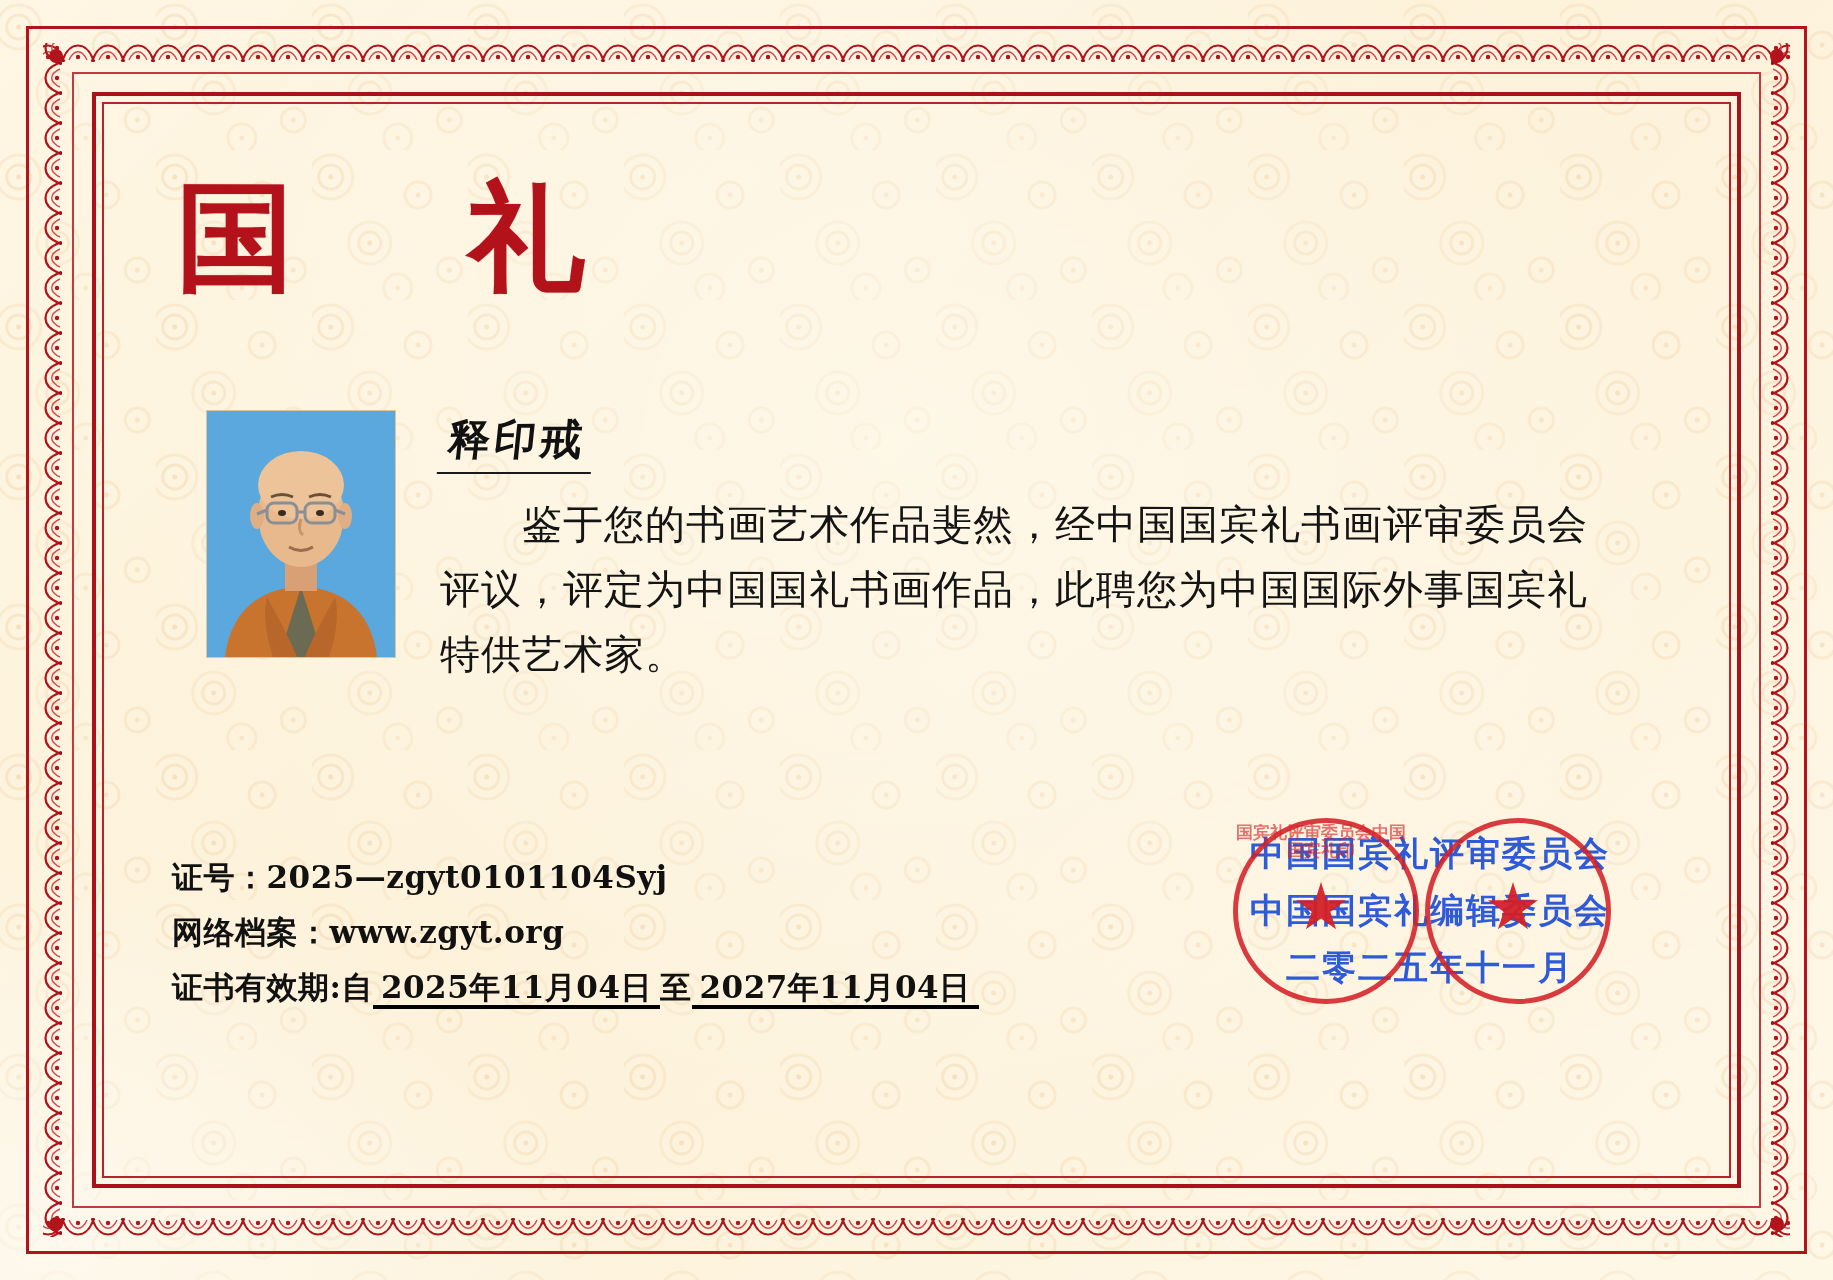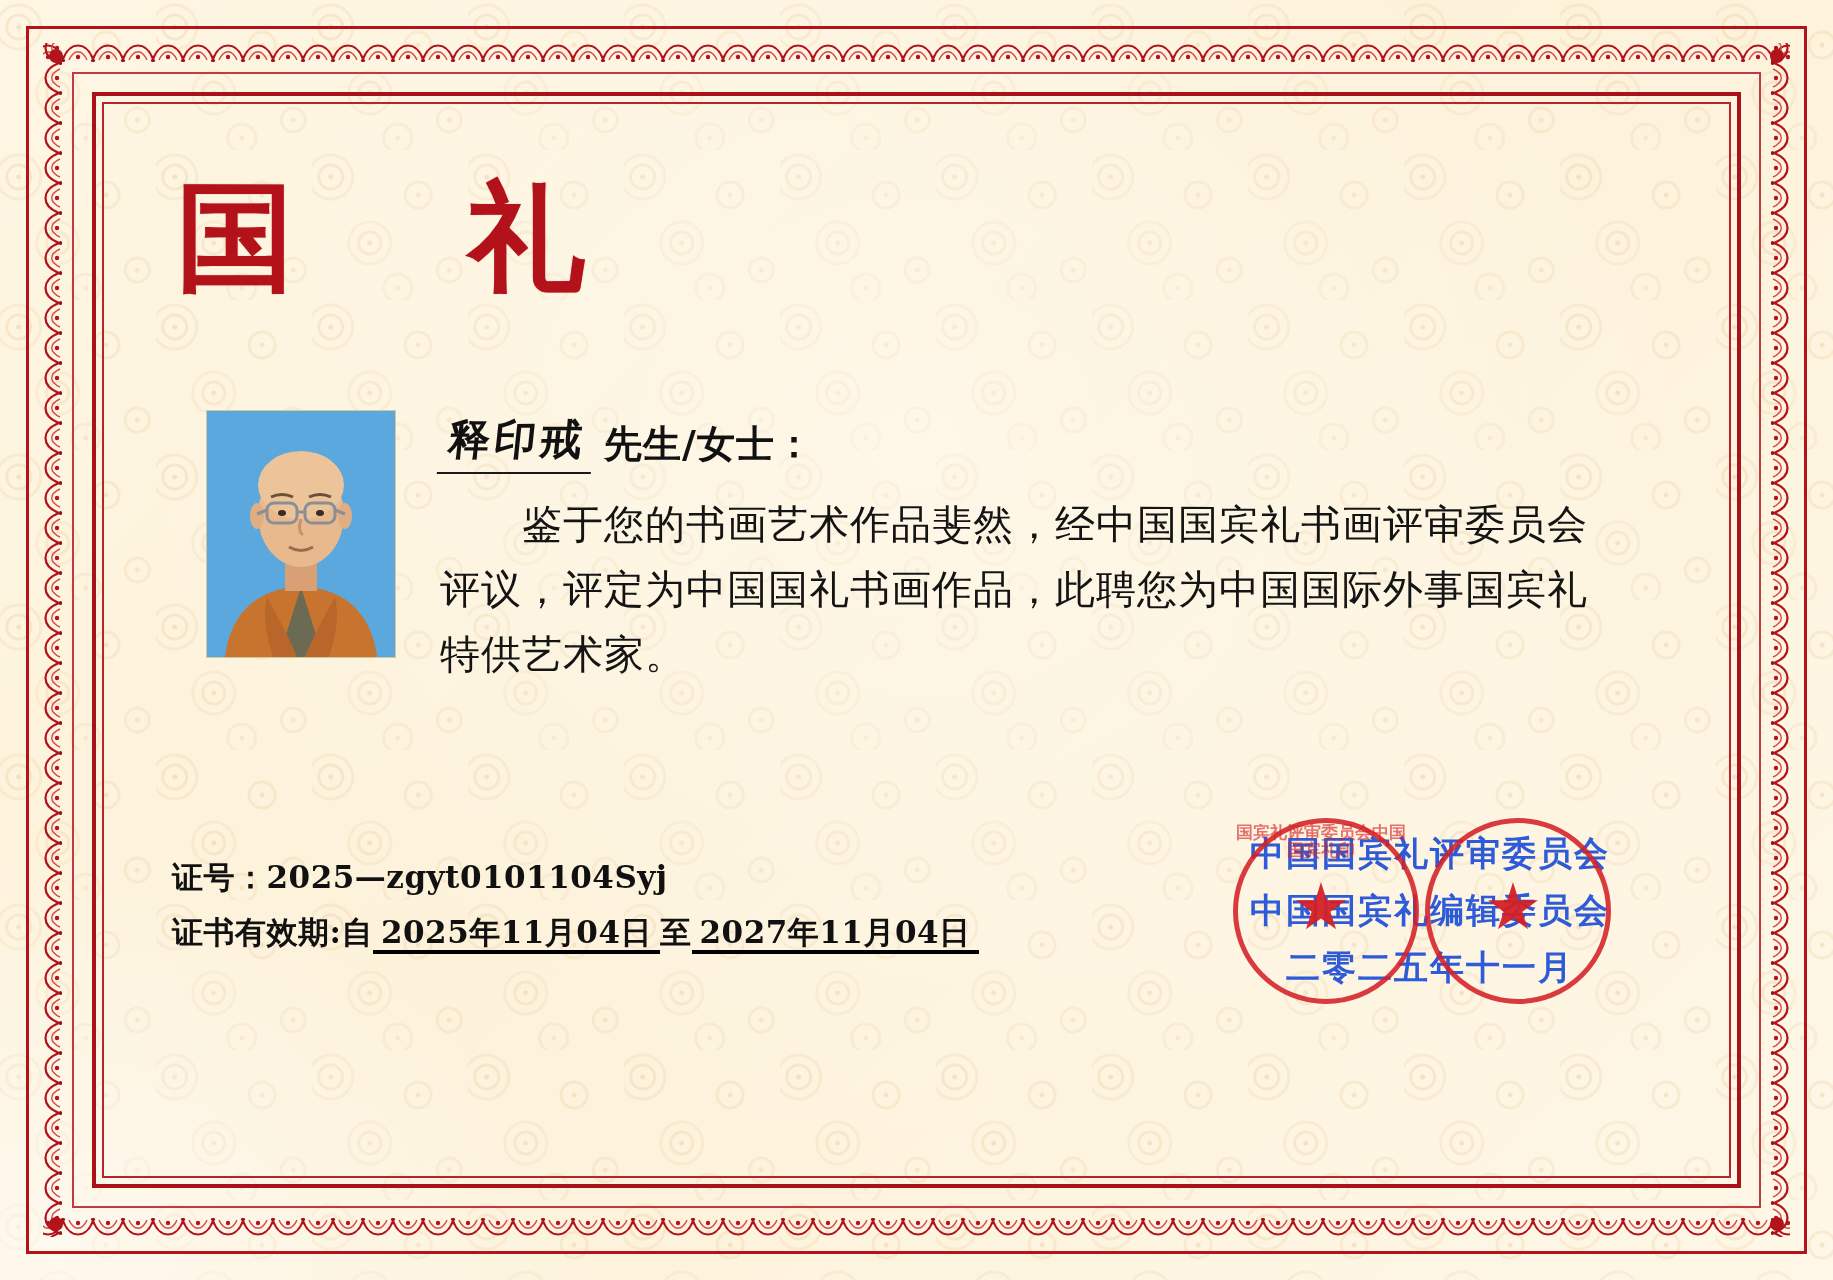--- a/index.html
+++ b/index.html
@@ -332,28 +332,30 @@
         <path d="M64 86 q11 -5 22 0" stroke="#6b5038" stroke-width="3" fill="none"></path>
         <path d="M102 86 q11 -5 22 0" stroke="#6b5038" stroke-width="3" fill="none"></path>
 
         <path d="M94 108 q-4 12 2 16" stroke="#c79469" stroke-width="3" fill="none"></path>
         <path d="M82 136 q12 7 24 0" stroke="#9c6a4c" stroke-width="3" fill="none"></path>
       </svg>
     </div>
 
     <div class="salutation">
       <span class="name">释印戒</span>
-      <span class="honorific">先生/女士：</span>
     </div>
 
     <div class="body-text">鉴于您的书画艺术作品斐然，经中国国宾礼书画评审委员会评议，评定为中国国礼书画作品，此聘您为中国国际外事国宾礼特供艺术家。</div>
 
     <div class="details">
       <div class="row">
         <span>证号：</span><span>2025—zgyt0101104Syj</span>
+      </div>
+      <div class="row">
+        <span>网络档案：</span><span>www.zgyt.org</span>
       </div>
       <div class="row">
         <span>证书有效期:自</span><span class="ul">2025年11月04日</span><span>至</span><span class="ul">2027年11月04日</span>
       </div>
     </div>
 
     <div class="seals">
       <div class="seal-text">
         <div>中国国宾礼评审委员会</div>
         <div>中国国宾礼编辑委员会</div>

